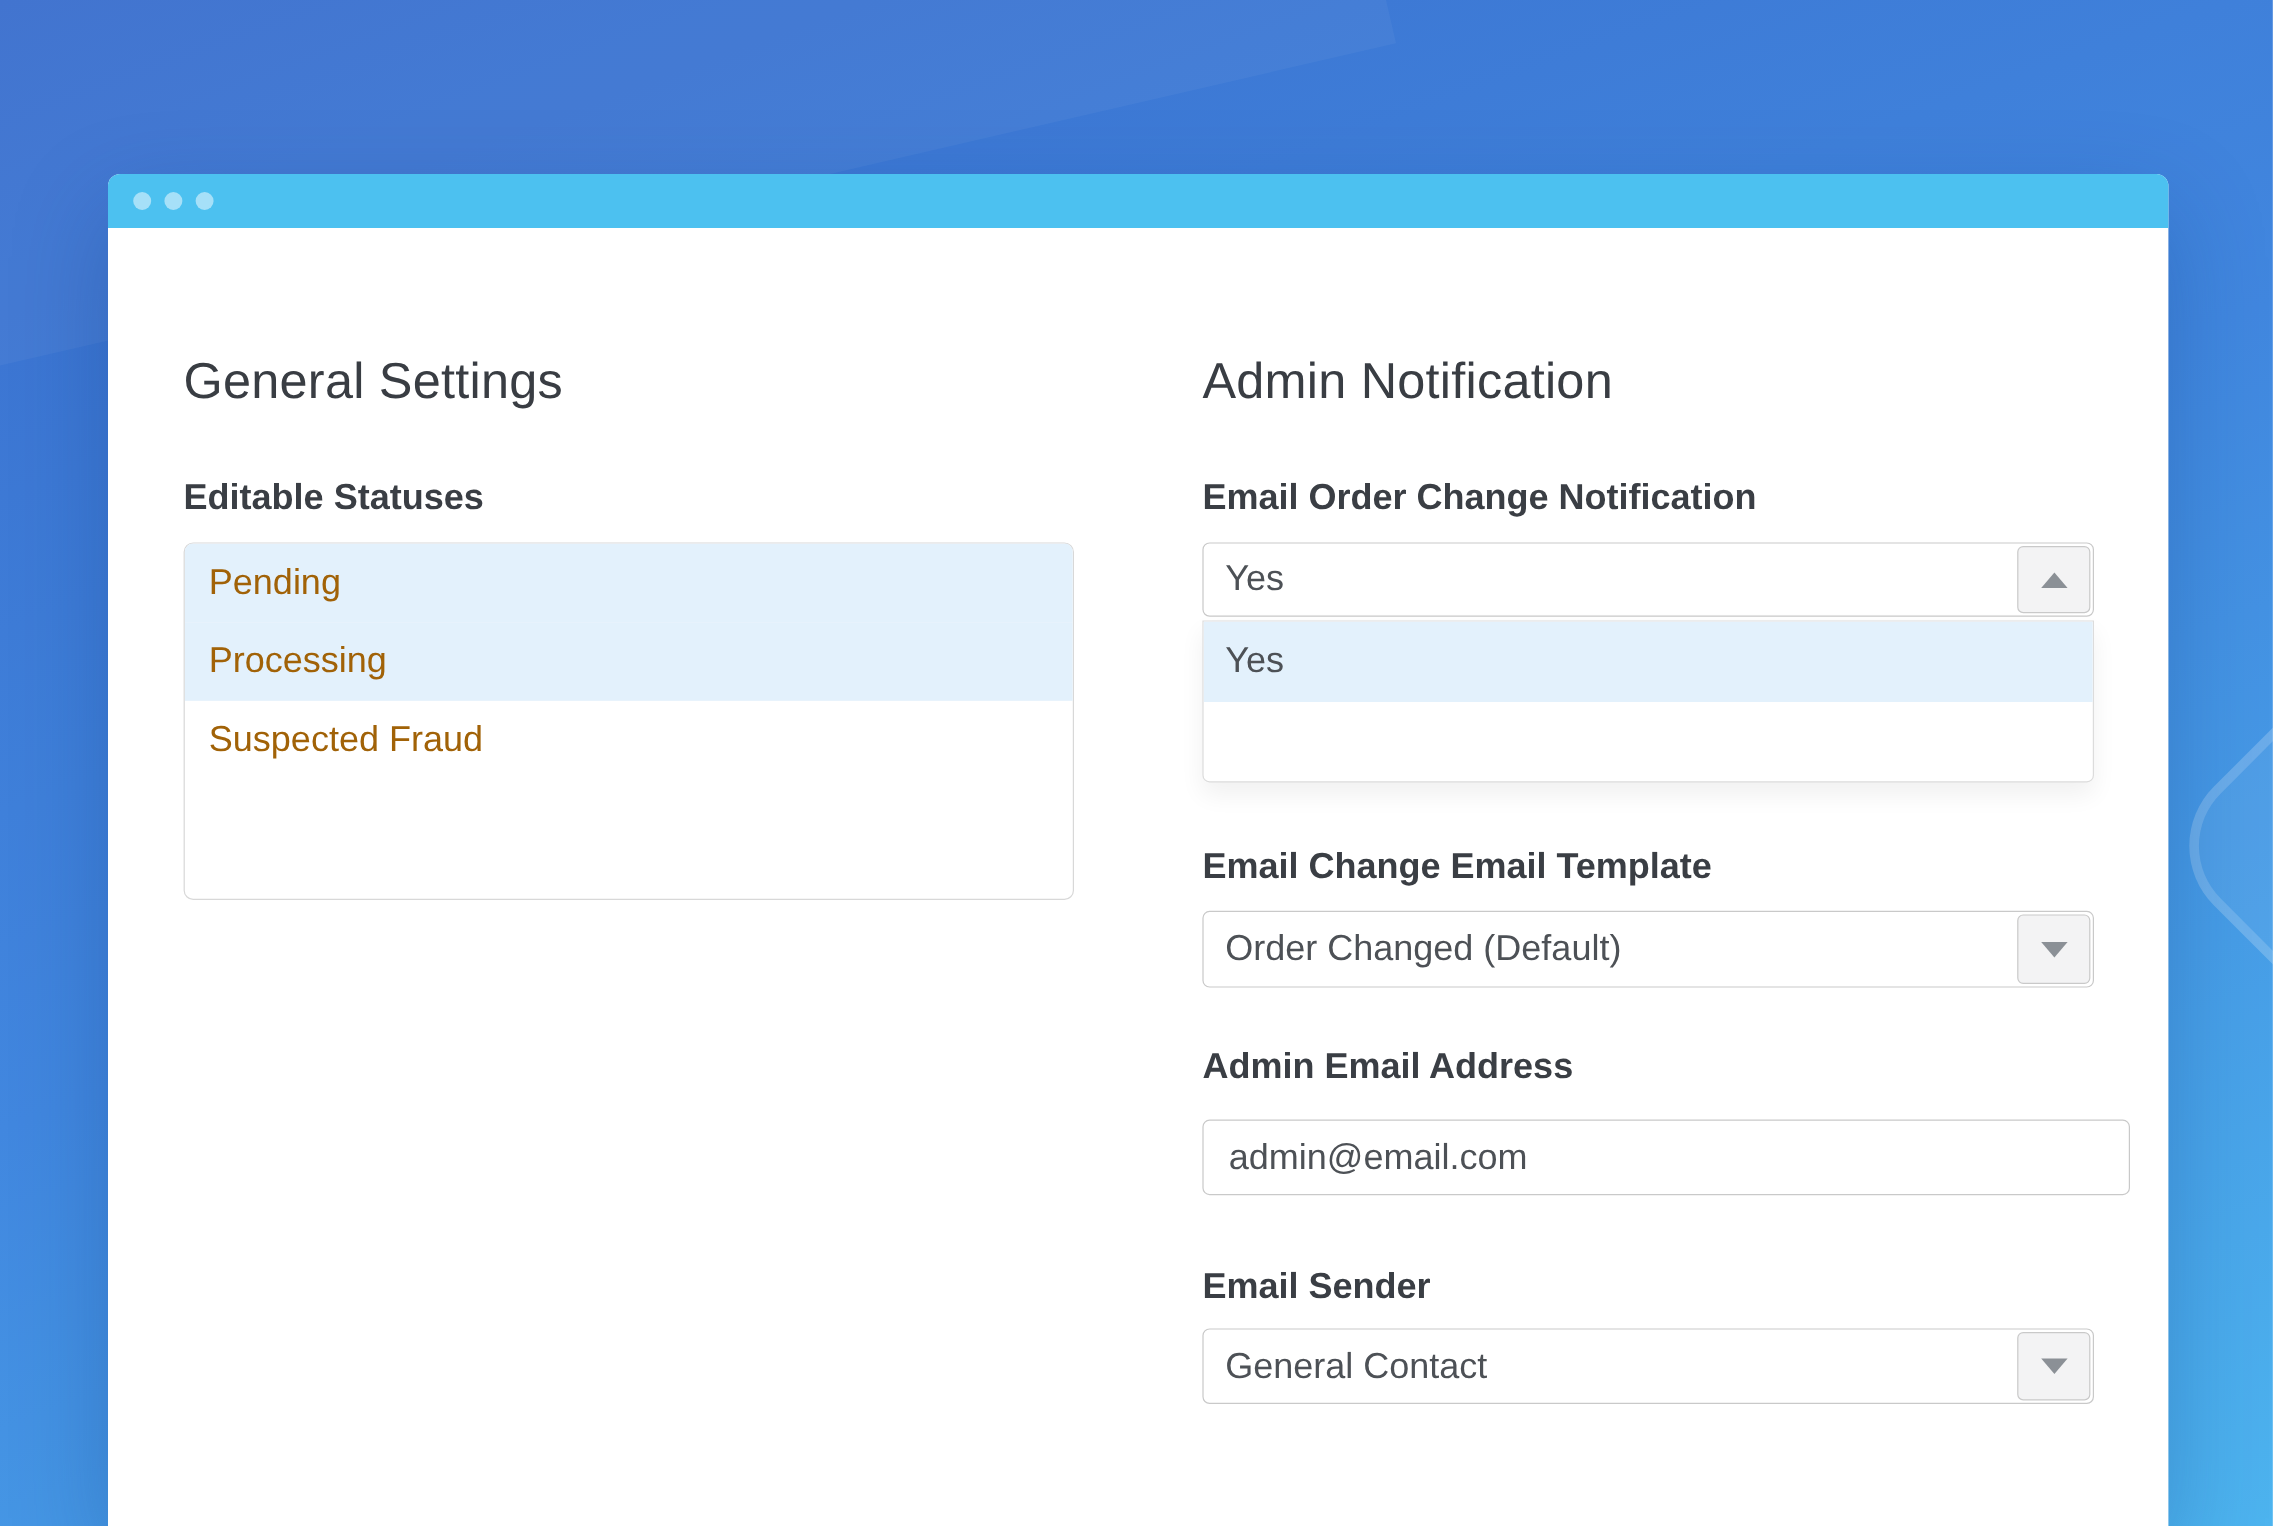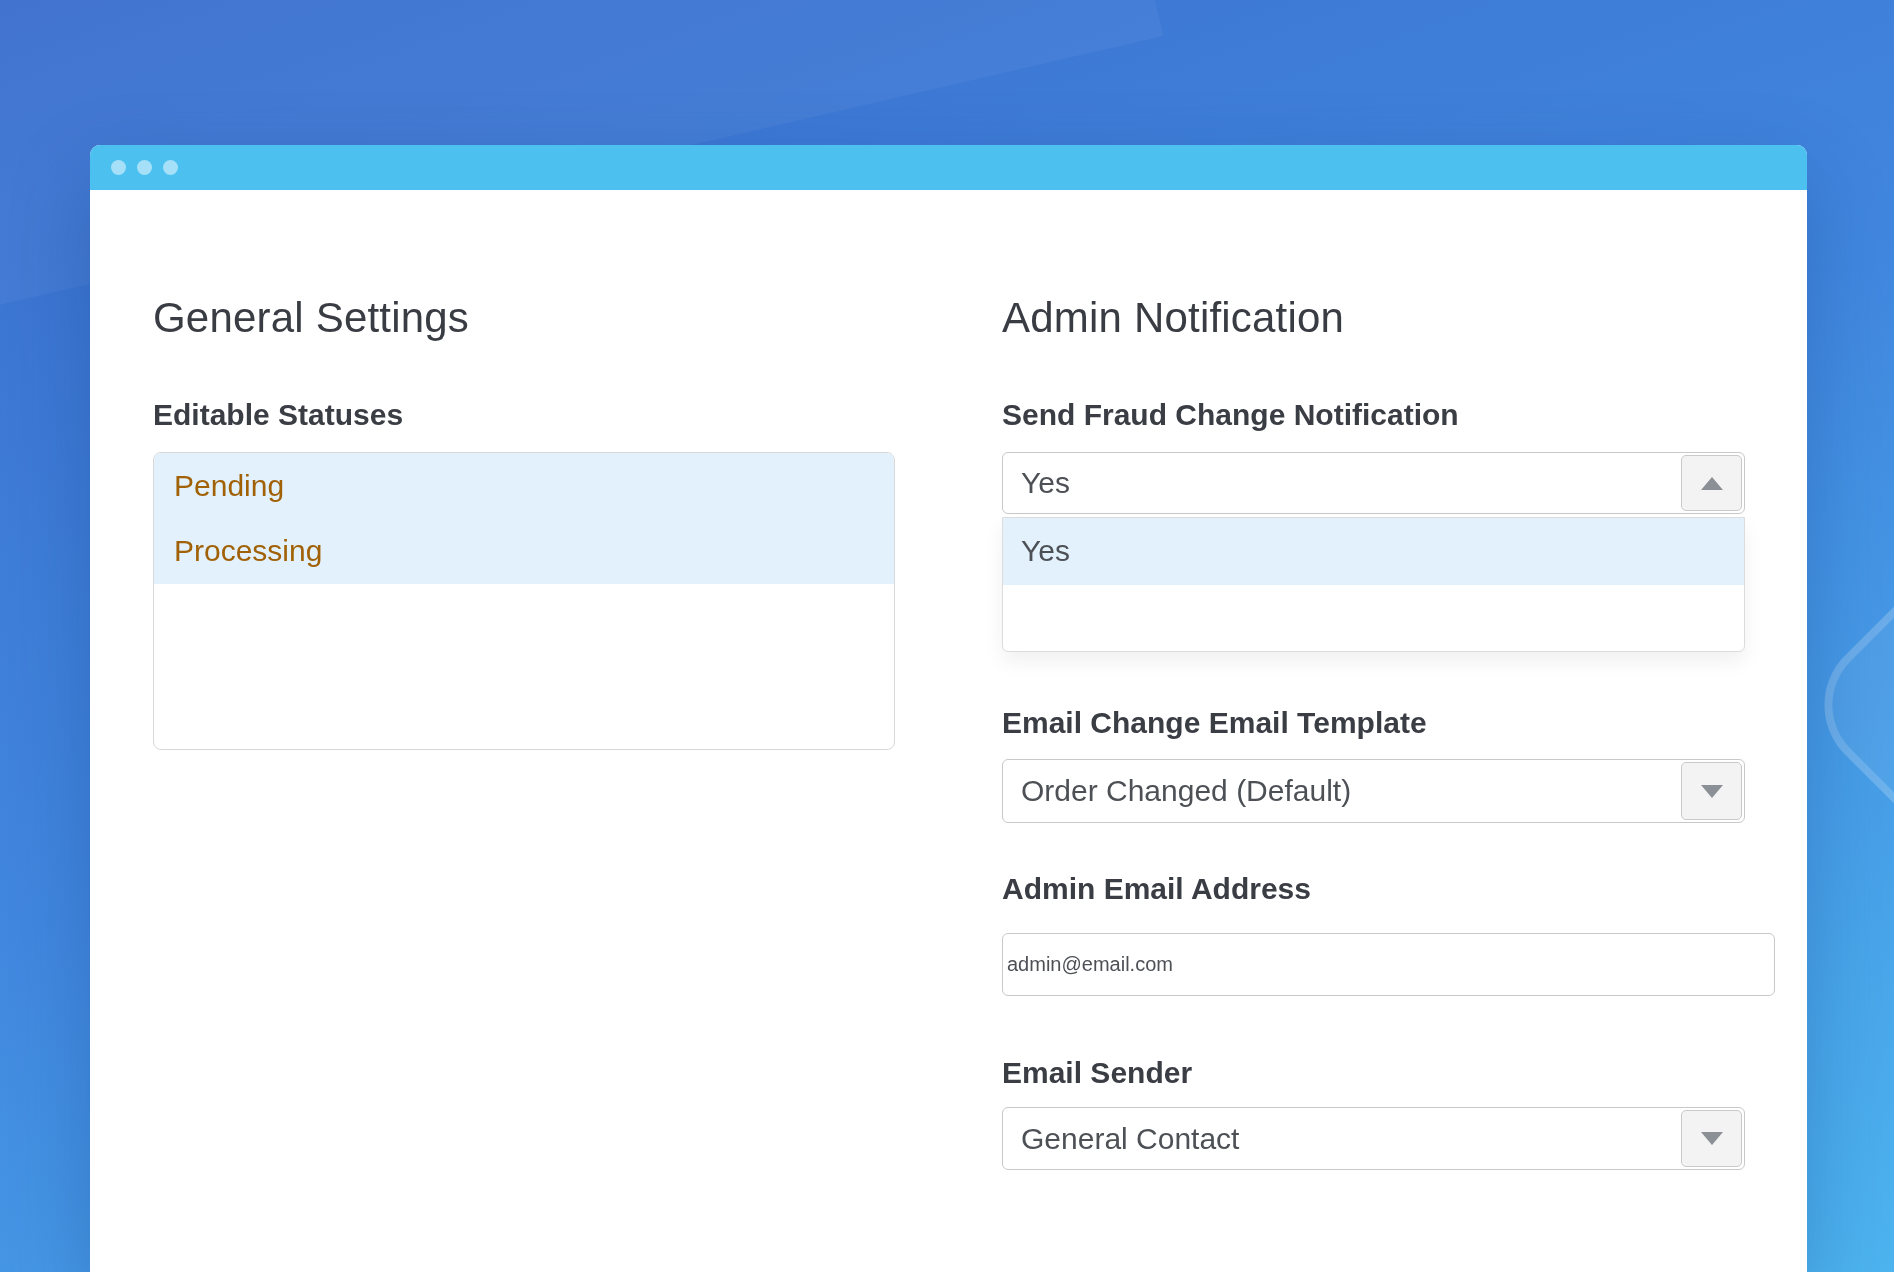--- a/index.html
+++ b/index.html
@@ -96,21 +96,21 @@
   }
   .dropdown .dd-opt {
     height:66.5px; display:flex; align-items:center; padding-left:18px;
     font-size:30px; color:#4d5156; cursor:pointer;
   }
   .dropdown .dd-opt.highlight { background:#e3f1fc; }
 
   #input-email {
     position:absolute; left:912px; top:788px; width:773px; height:63px;
     background:#fff; border:1px solid #c9c9c9; border-radius:6px;
-    padding-left:4px; font-size:20px; color:#4d5156;
+    padding-left:21px; font-size:30px; color:#4d5156;
     font-family:"Liberation Sans","DejaVu Sans",sans-serif; outline:none;
   }
 </style>
 </head>
 <body>
 
 <div class="bg-shape-topleft"></div>
 <div class="bg-shape-right"></div>
 
 <div class="window">
@@ -120,25 +120,26 @@
     <div class="dot"></div>
   </div>
 
   <h1 class="section-title" id="title-general">General Settings</h1>
 
   <div class="field-label" id="label-statuses">Editable Statuses</div>
 
   <div class="listbox" role="listbox">
     <div class="opt selected">Pending</div>
     <div class="opt selected">Processing</div>
+    <div class="opt">Suspected Fraud</div>
   </div>
 
   <h1 class="section-title" id="title-admin">Admin Notification</h1>
 
-  <div class="field-label" id="label-notification">Send Fraud Change Notification</div>
+  <div class="field-label" id="label-notification">Email Order Change Notification</div>
 
   <div class="control" id="select-notification">
     <div class="value">Yes</div>
     <div class="spin">
       <div class="tri-up"></div>
     </div>
   </div>
 
   <div class="dropdown" role="listbox">
     <div class="dd-opt highlight">Yes</div>

